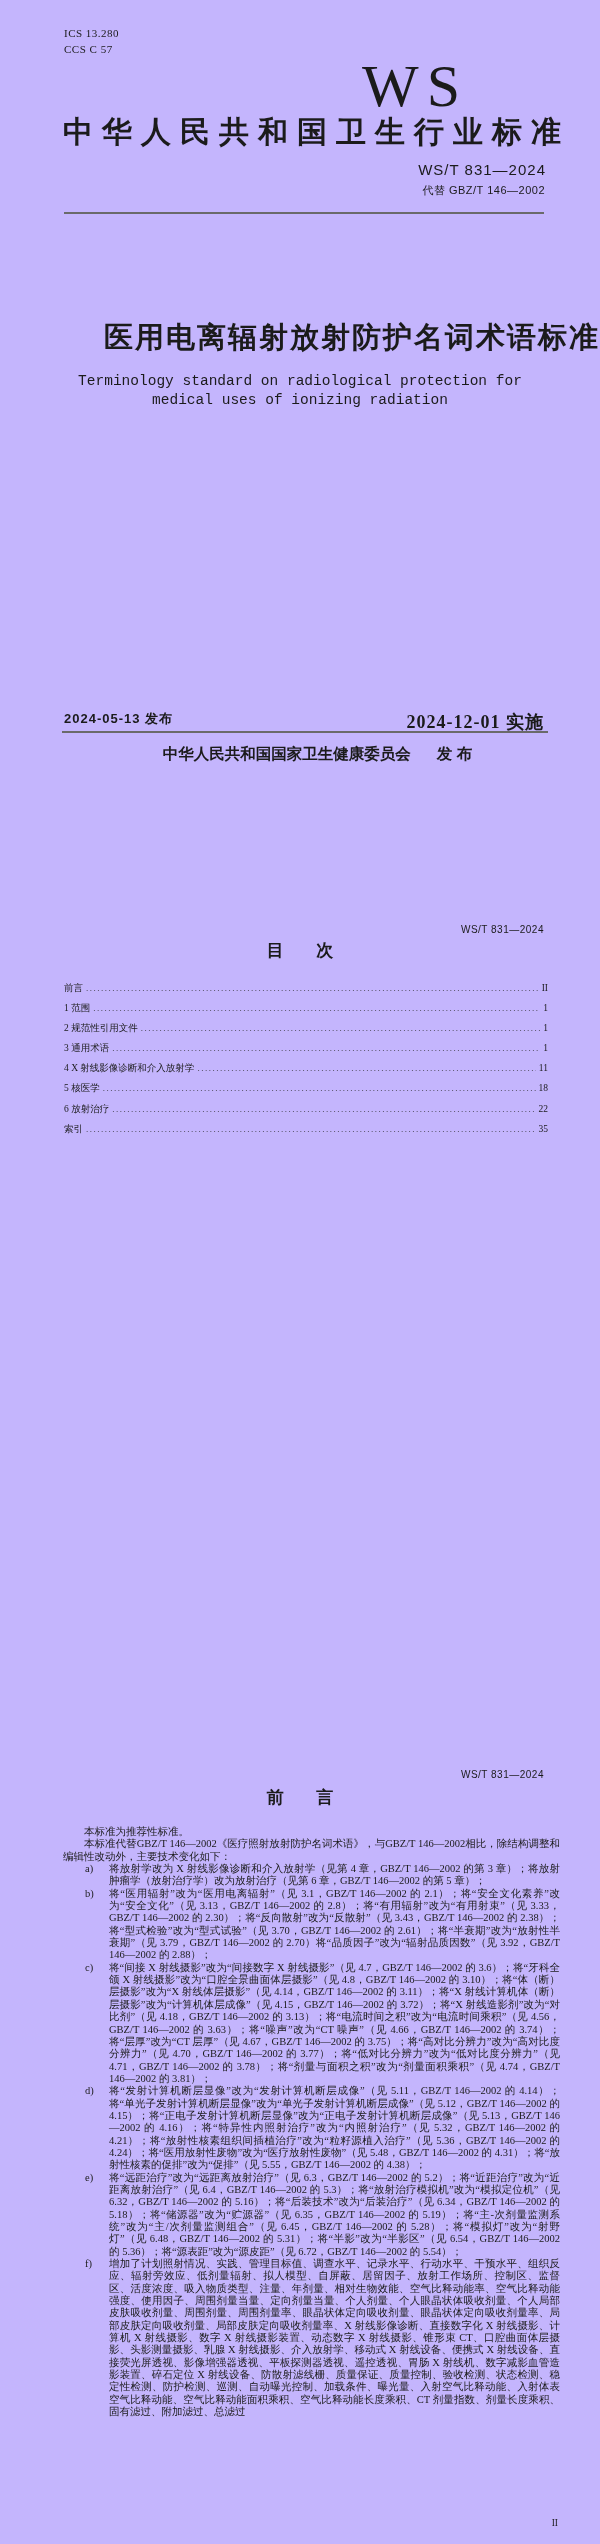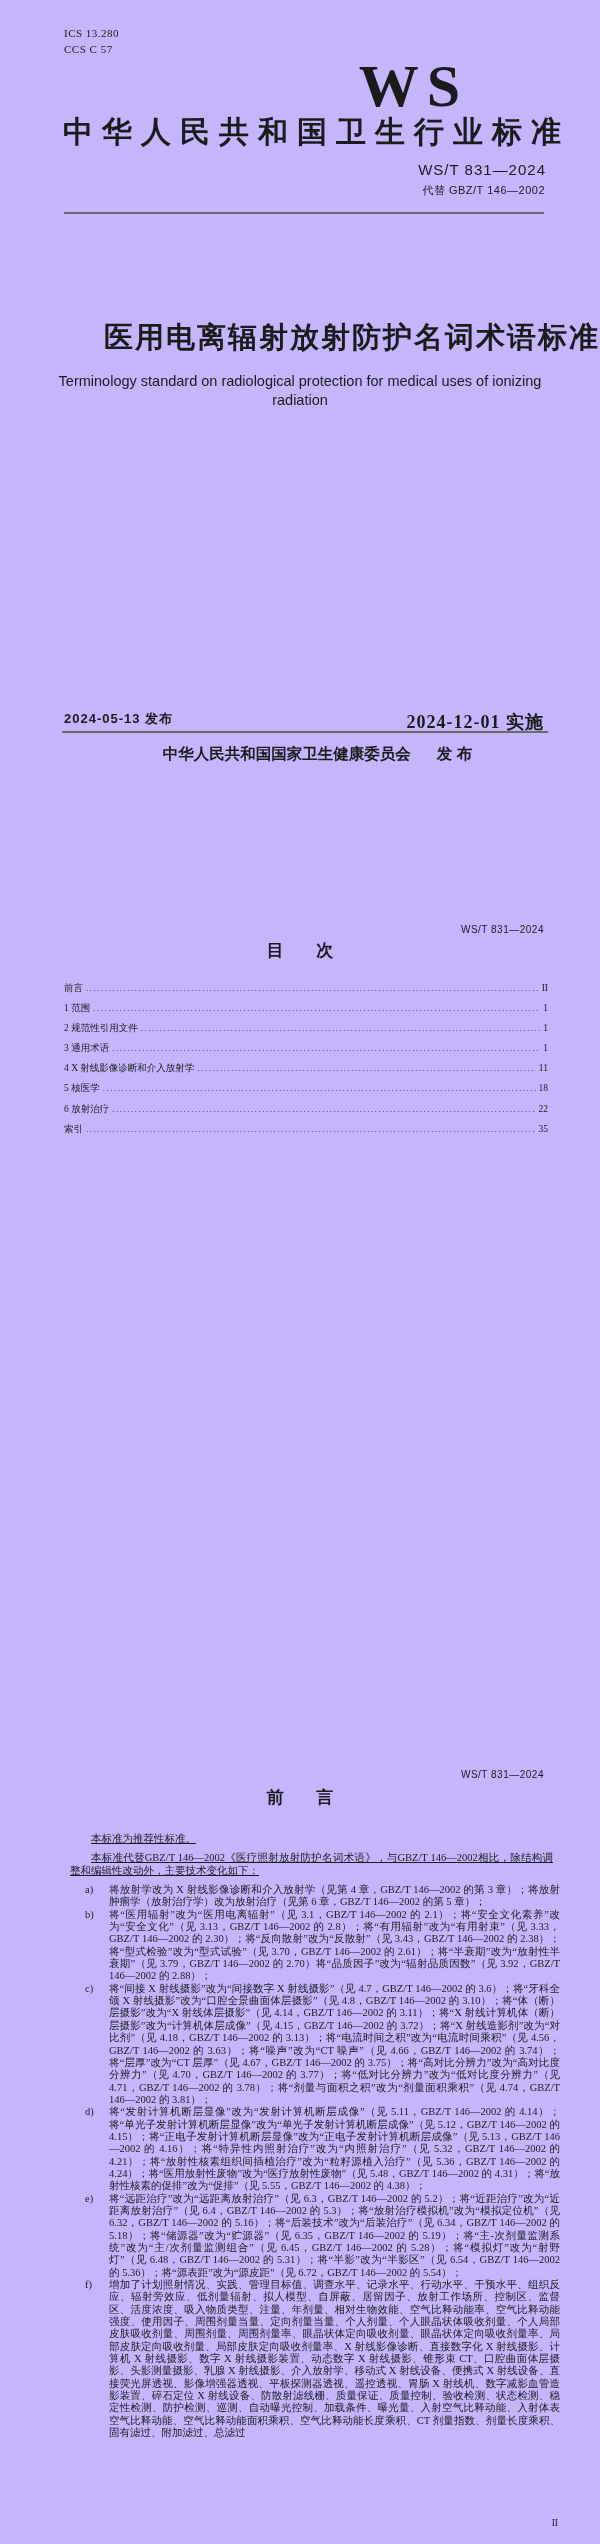--- a/index.html
+++ b/index.html
@@ -10,21 +10,21 @@
     color: #1b1b1b;
     font-family: "Liberation Serif", "DejaVu Serif", serif;
     overflow: hidden;
   }
   .page { position: relative; width: 600px; height: 848px; background: #c4b5fd; overflow: hidden; }
 
   
   .ics-block { position: absolute; left: 64px; top: 25px; font-size: 11px; line-height: 16px; letter-spacing: 0.5px; }
   .ws-logo {
     position: absolute; right: 132px; top: 52px;
-    font-size: 60px; font-weight: bold; letter-spacing: 8px;
+    font-size: 60px; font-weight: normal; letter-spacing: 8px;
     font-family: "Liberation Serif", "DejaVu Serif", serif;
   }
   .std-type {
     position: absolute; left: 63px; top: 112px; width: 437px;
     font-size: 30px; font-weight: 600;
     text-align: justify; text-align-last: justify;
     font-family: "Liberation Sans", "DejaVu Sans", sans-serif;
     white-space: nowrap; letter-spacing: 9px;
   }
   .std-code { position: absolute; right: 54px; top: 161px; font-size: 15px; letter-spacing: 1px;
@@ -34,21 +34,21 @@
   .rule { position: absolute; height: 2px; background: #6a6a6a; }
   .rule-top { left: 64px; right: 56px; top: 212px; }
   .title-cn {
     position: absolute; left: 0; right: 0; top: 318px;
     text-align: right; font-size: 29px; font-weight: bold; letter-spacing: 2px;
     font-family: "Liberation Sans", "DejaVu Sans", sans-serif;
   }
   .title-en {
     position: absolute; left: 45px; right: 45px; top: 372px;
     text-align: center; font-size: 14.5px; line-height: 19px;
-    font-family: Liberation Sans, sans-serif;
+    font-family: Liberation Mono, monospace;
   }
   .issue-date { position: absolute; left: 64px; top: 710px; font-size: 13px; font-weight: bold;
     font-family: "Liberation Sans", "DejaVu Sans", sans-serif; letter-spacing: 1px; }
   .impl-date { position: absolute; right: 56px; top: 710px; font-size: 18px; font-weight: bold;
     font-family: Liberation Serif, serif; letter-spacing: 1px; }
   .rule-bottom { left: 62px; right: 52px; top: 731px; }
   .publisher-line { position: absolute; left: 0; right: 0; top: 744px; text-align: center;
     font-size: 15.5px; font-weight: bold; font-family: "Liberation Sans", "DejaVu Sans", sans-serif; margin-left: 35px; }
   .publisher-line .gap { display: inline-block; width: 26px; }
 
@@ -66,21 +66,21 @@
   .toc-dots { flex: 1; overflow: hidden; white-space: nowrap; color: #2a2a2a; }
   .toc-dots::after { content: "......................................................................................................................................................................"; letter-spacing: 1.5px; font-size: 9px; }
   .toc-page { white-space: nowrap; padding-left: 3px; }
 
   
   .fw-body {
     position: absolute; left: 63px; right: 40px; top: 130px; height: 716px;
     overflow: hidden;
     font-size: 10.5px; line-height: 12.35px; text-align: justify;
   }
-  .fw-para { text-indent: 21px; margin: 7px; text-decoration: underline; }
+  .fw-para { text-indent: 21px; margin: 0; }
   .fw-item { display: flex; margin: 0; }
   .fw-item-label { width: 24px; margin-left: 22px; flex: none; }
   .fw-item-text { flex: 1; text-align: justify; }
   .page-num { position: absolute; font-size: 9.5px; }
   .page-num-r { right: 42px; top: 822px; }
 </style>
 </head>
 <body>
 
 <div class="page">

